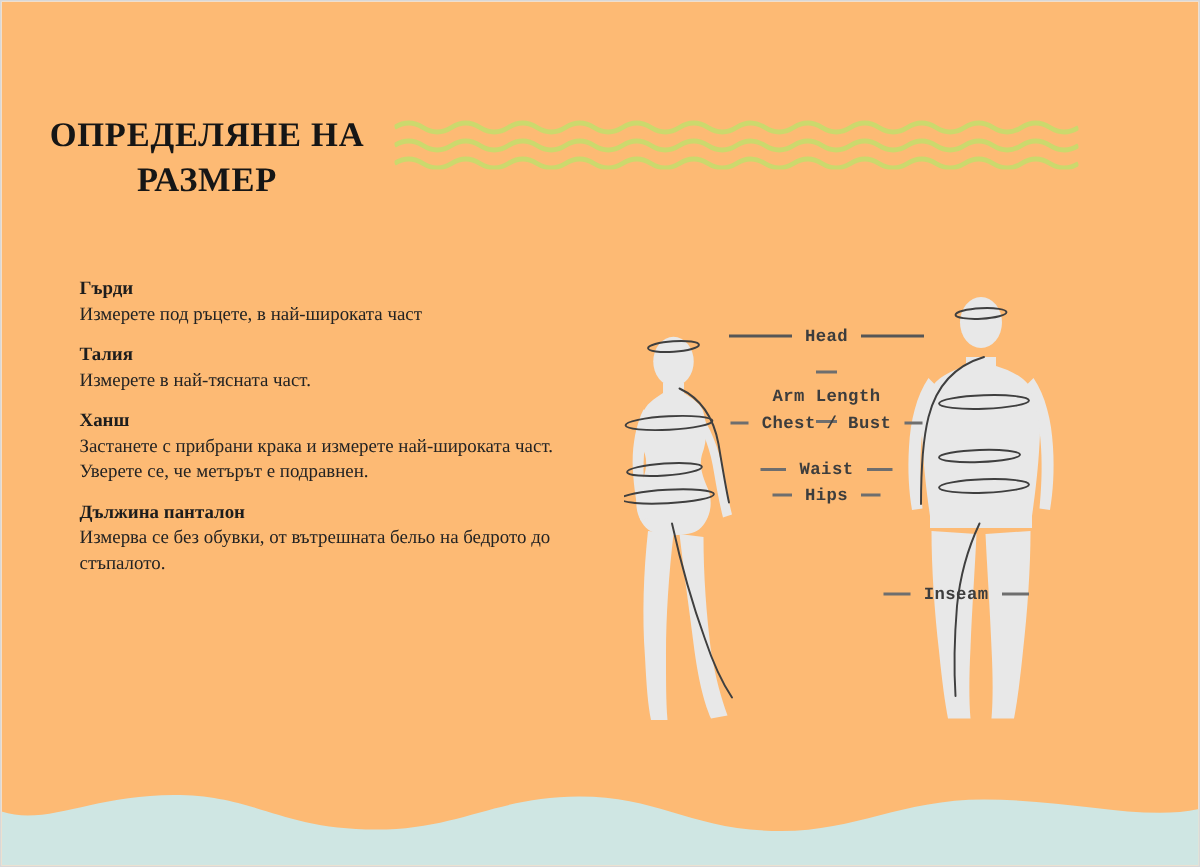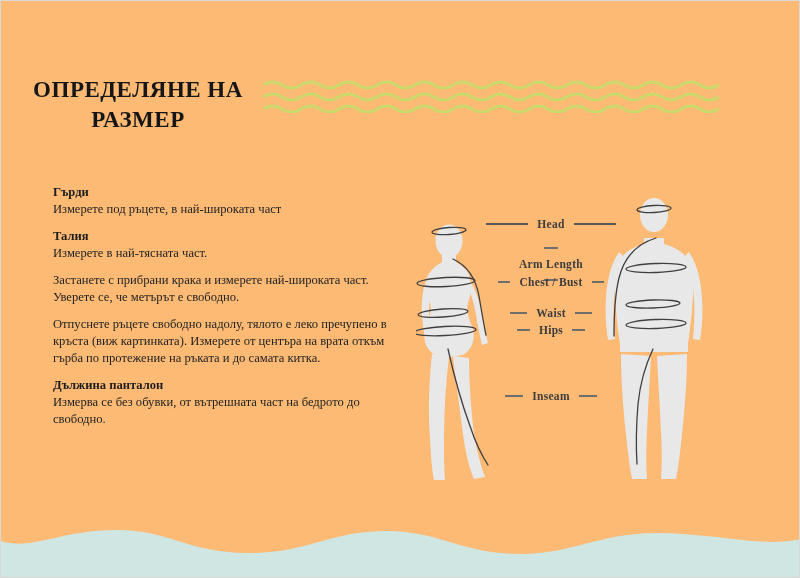--- a/index.html
+++ b/index.html
@@ -35,31 +35,31 @@
   .section h3{
     margin:0;font-size:12.6px;line-height:17px;font-weight:bold;color:#1d1d1d;
   }
 
   
   .diagram{position:absolute;left:415px;top:185px;width:310px;height:310px;}
   .diagram svg{position:absolute;left:0;top:0;}
   .measure-row{
     position:absolute;left:0;width:270px;height:14px;
     display:flex;align-items:center;justify-content:center;gap:9px;
-    font-family:Liberation Serif, serif;
+    font-family:Liberation Mono, monospace;
     font-size:11.5px;font-weight:bold;color:#3d3d3d;letter-spacing:.3px;
     white-space:nowrap;
   }
   .dash{height:2px;background:#6e6e6e;flex:none;}
   .row-head{top:31px;}   .row-head .dash{width:42px;height:2px;background:#565656;}
   .row-arm{top:71px;flex-direction:column;}    .row-arm .dash{width:14px;}
   .row-chest{top:89px;}  .row-chest .dash{width:12px;}
   .row-waist{top:120px;text-align:center;} .row-waist .dash{width:17px;}
   .row-hips{top:137px;}  .row-hips .dash{width:13px;}
-  .row-inseam{top:203px;}.row-inseam .dash{width:18px;}
+  .row-inseam{top:203px;justify-content:flex-end;}.row-inseam .dash{width:18px;}
 
   
   .bottom-wave{position:absolute;left:0;bottom:0;width:800px;height:56px;}
 </style>
 </head>
 <body>
 
 <div class="page">
 
   <div class="title-block">
@@ -79,30 +79,30 @@
       <h3>Гърди</h3>
       <p>Измерете под ръцете, в най-широката част</p>
     </div>
 
     <div class="section">
       <h3>Талия</h3>
       <p>Измерете в най-тясната част.</p>
     </div>
 
     <div class="section">
-      <p>Застанете с прибрани крака и измерете най-широката част. Уверете се, че метърът е свободно.</p>
+      <h3>Ханш</h3>
+      <p>Застанете с прибрани крака и измерете най-широката част. Уверете се, че метърът е подравнен.</p>
     </div>
 
     <div class="section">
-      <p>Отпуснете ръцете свободно надолу, тялото е леко пречупено в кръста (виж картинката). Измерете от центъра на врата откъм гърба по протежение на ръката и до самата китка.</p>
     </div>
 
     <div class="section">
       <h3>Дължина панталон</h3>
-      <p>Измерва се без обувки, от вътрешната част на бедрото до свободно.</p>
+      <p>Измерва се без обувки, от вътрешната бельо на бедрото до стъпалото.</p>
     </div>
   </div>
 
   <div class="diagram">
     <svg width="310" height="310" viewBox="0 0 310 310">
 
       <g fill="#e8e8e8">
         <ellipse cx="33" cy="55" rx="13.5" ry="16.5"></ellipse>
         <path d="M26,69 L26,76 C20,80 14,84 13,89 C10,99 11,109 14,117 C16,124 14,131 10,140 C6,150 9,161 16,167 C22,172 44,172 50,167 C57,161 60,150 56,140 C52,131 50,124 52,117 C55,109 56,99 53,89 C52,84 46,80 40,76 L40,69 Z"></path>
         <path d="M13,87 C7,99 5,115 6,129 C7,143 9,153 11,161 L17,159 C15,149 13,139 13,127 C13,113 15,99 19,89 Z"></path>

